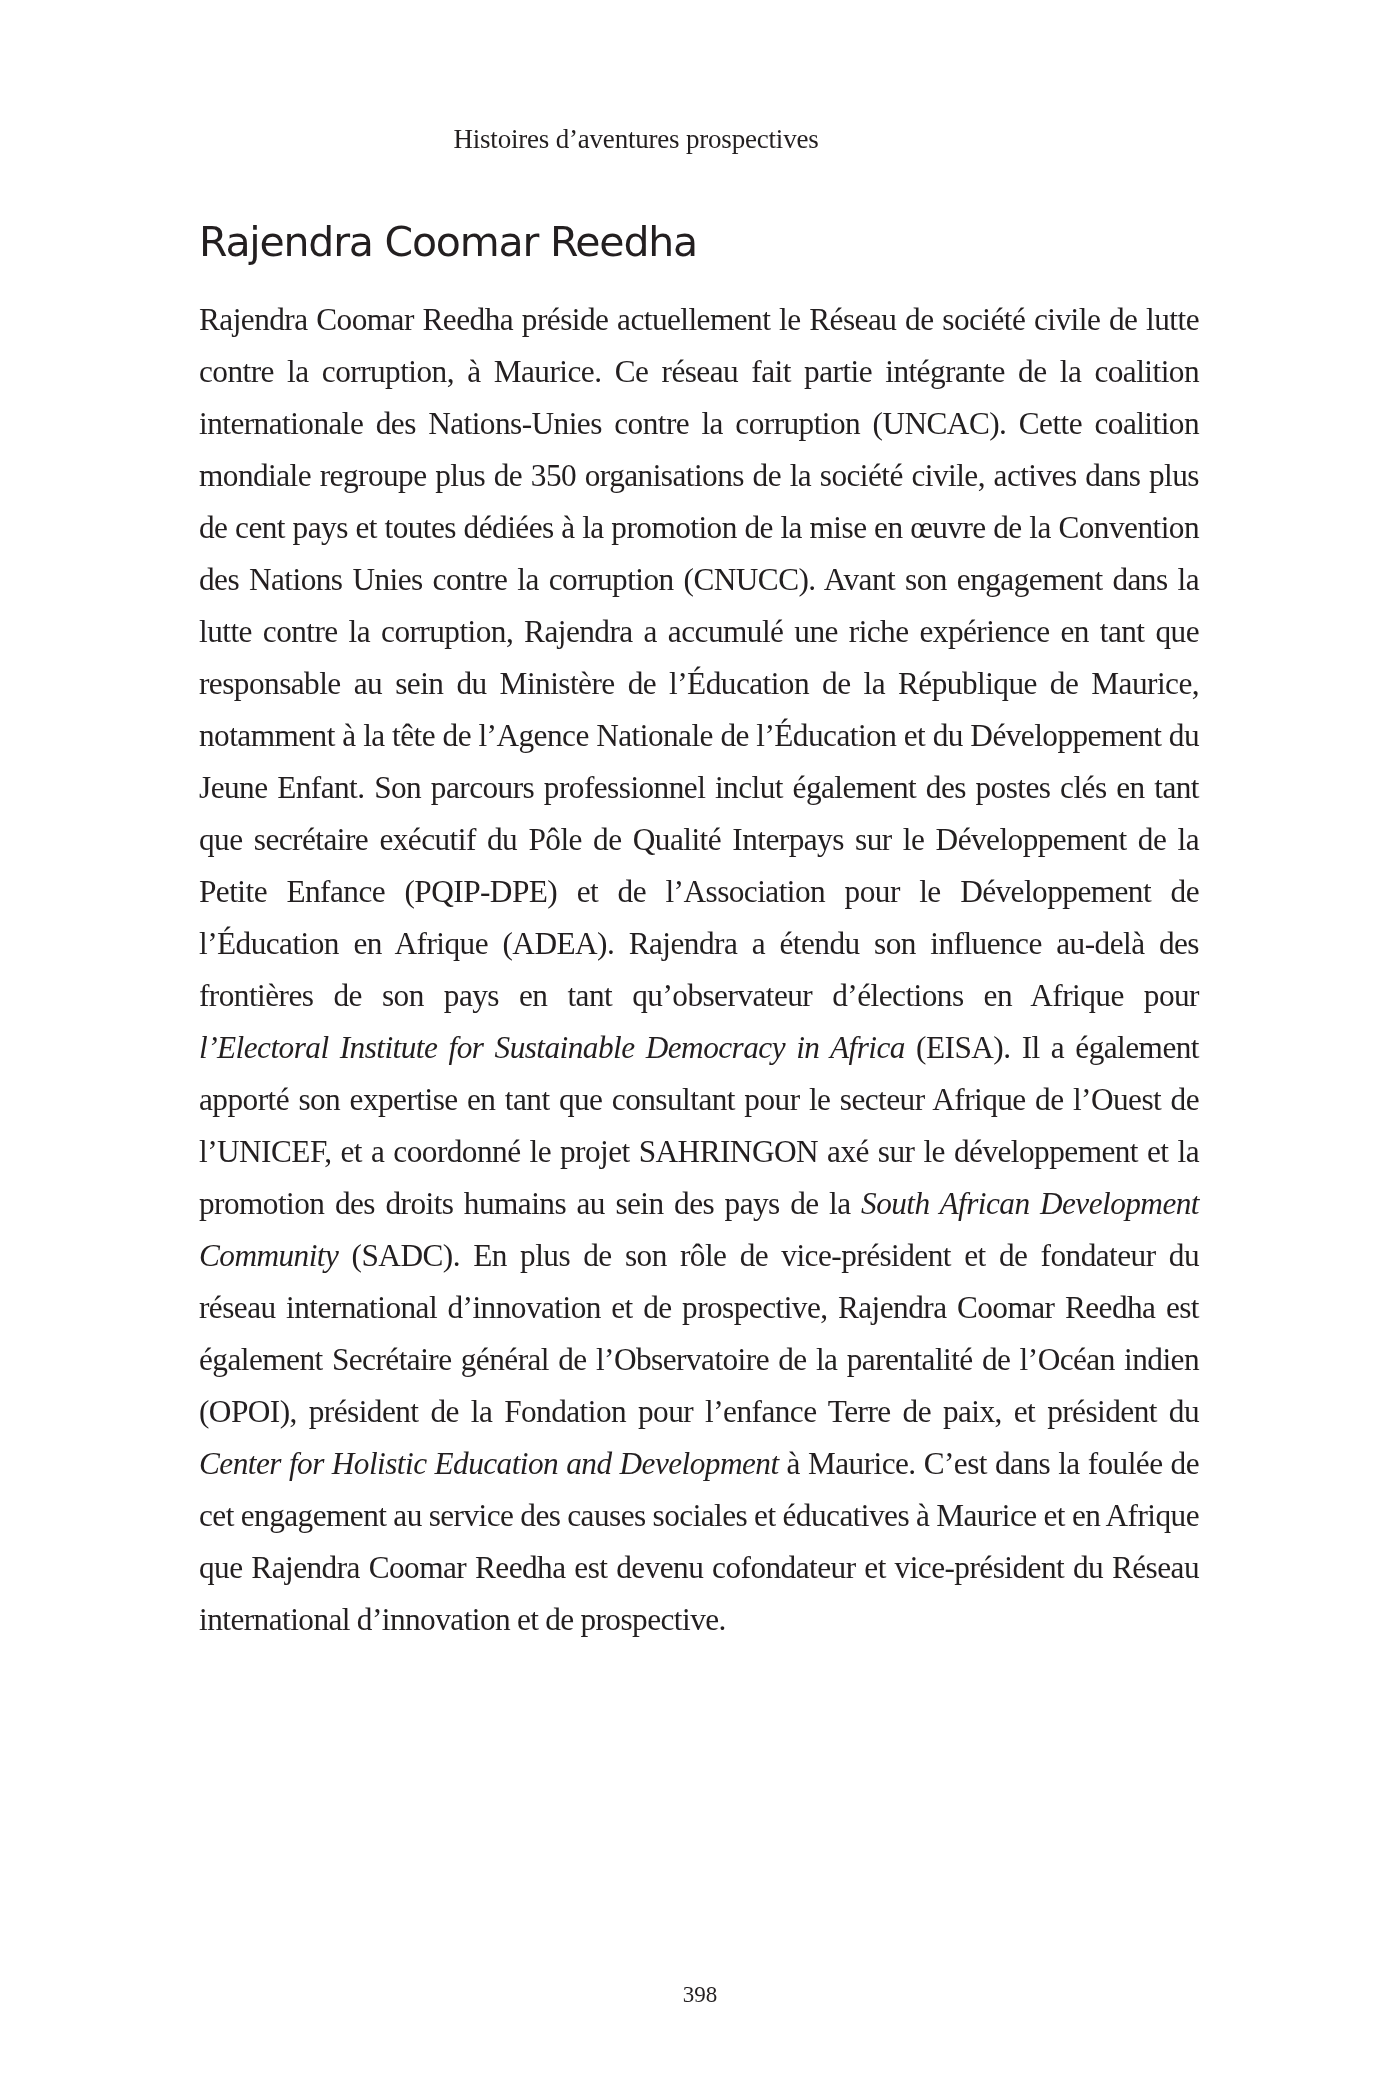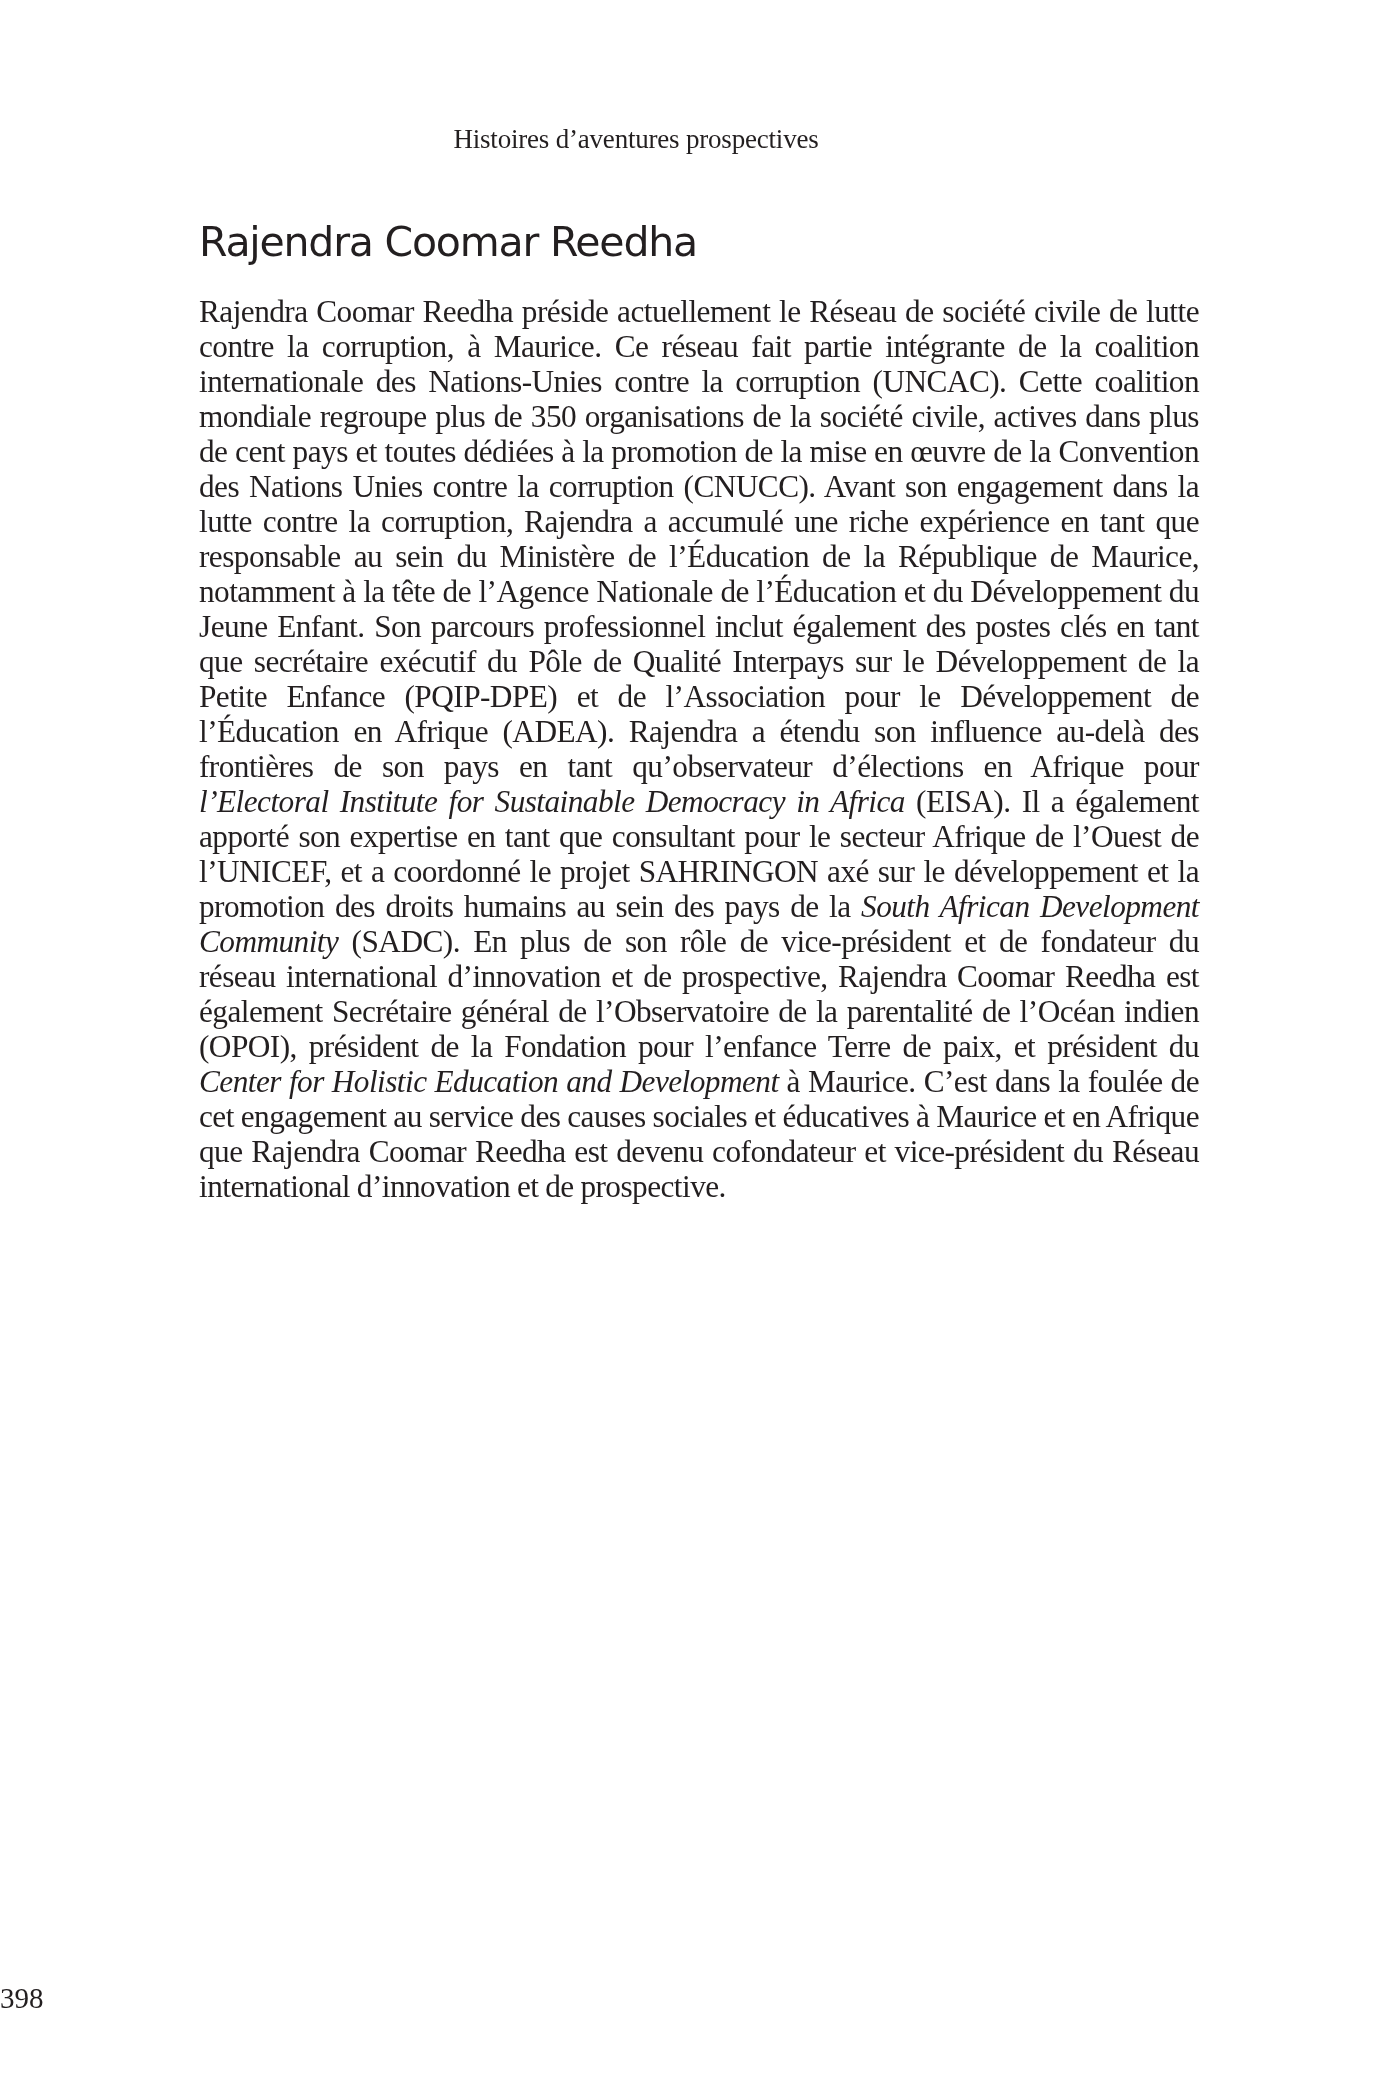--- a/index.html
+++ b/index.html
@@ -37,38 +37,38 @@
     color: #231f20;
   }
   .body-text {
     position: absolute;
     top: 294px;
     left: 199px;
     width: 1000px;
     margin: 0;
     font-family: "Liberation Serif", "DejaVu Serif", serif;
     font-size: 31.3px;
-    line-height: 35px;
+    line-height: 52px;
     text-align: justify;
     letter-spacing: -0.55px;
     word-spacing: -0.5px;
     hyphens: manual;
     color: #231f20;
   }
   .body-text em {
     font-style: italic;
   }
   .page-number {
     position: absolute;
     top: 1982px;
     left: 0;
     width: 1400px;
-    text-align: left;
+    text-align: center;
     font-family: "Liberation Serif", "DejaVu Serif", serif;
-    font-size: 29px;
+    font-size: 23px;
     color: #231f20;
   }
 </style>
 </head>
 <body>
 
 <div class="running-header">Histoires d’aventures prospectives</div>
 
 <h2 class="chapter-title">Rajendra Coomar Reedha</h2>
 

